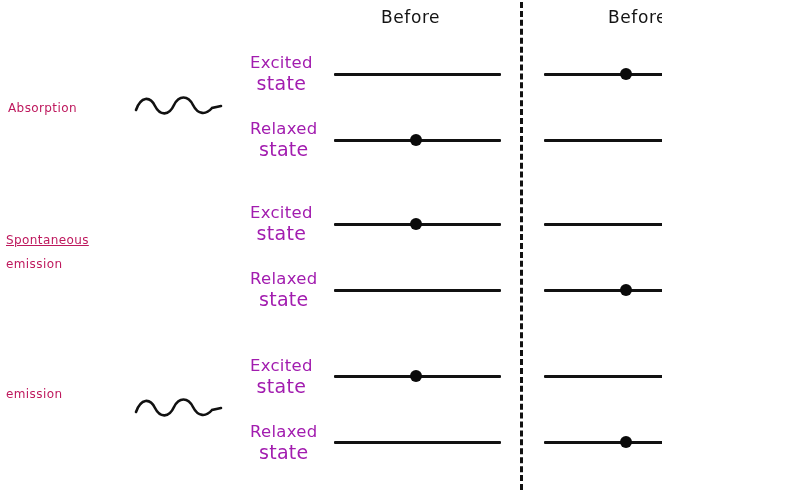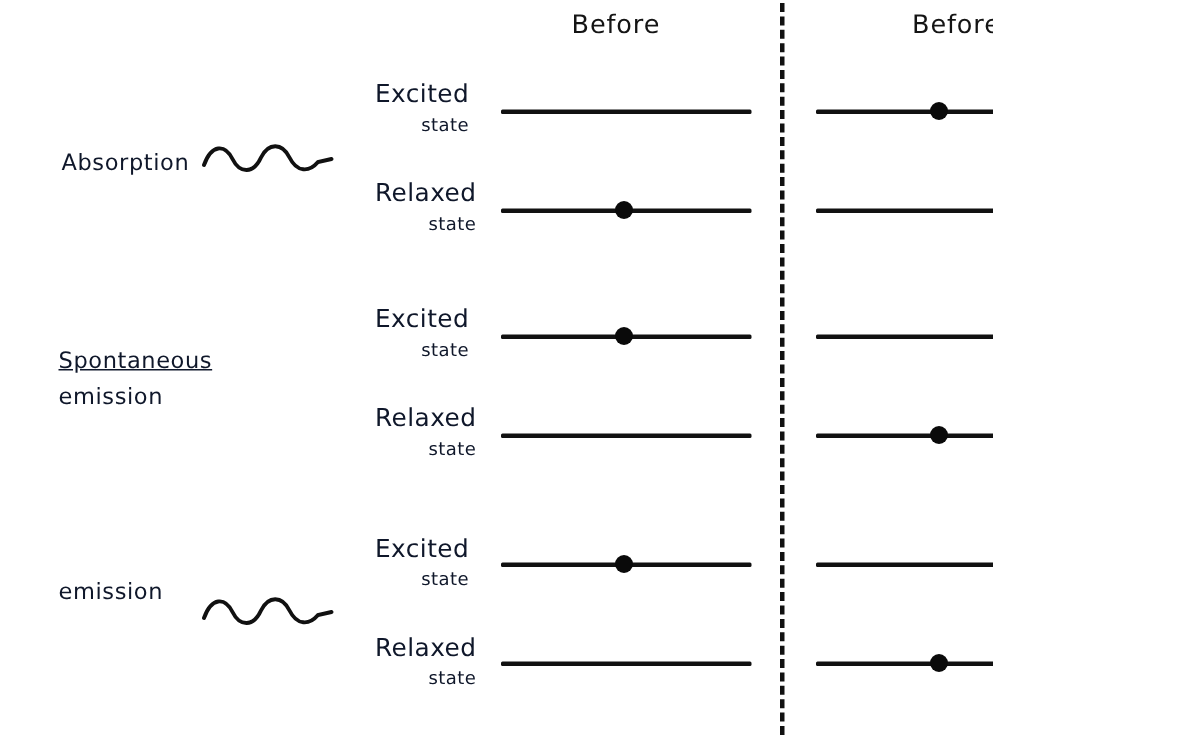--- a/index.html
+++ b/index.html
@@ -19,40 +19,39 @@
   .hdr {
     position: absolute;
     font-size: 17px;
     font-weight: 500;
     letter-spacing: 0.6px;
     color: #141414;
     white-space: nowrap;
   }
   .proc-label {
     position: absolute;
-    font-size: 15px;
+    font-size: 12px;
     font-weight: 500;
     letter-spacing: 0.4px;
     line-height: 24px;
-    color: #0f172a;
+    color: #be185d;
     white-space: nowrap;
-    margin-left: 33px;
   }
   .state-label {
     position: absolute;
     font-size: 16px;
     font-weight: 500;
     letter-spacing: 0.3px;
     line-height: 21px;
-    color: #0f172a;
+    color: #a21caf;
     white-space: nowrap;
-    text-align: right;
+    text-align: center;
   }
   .state-label .sl-top { display: block; font-size: 16.5px; }
-  .state-label .sl-bot { display: block; font-size: 12px; }
+  .state-label .sl-bot { display: block; font-size: 19px; }
   .lvl {
     position: absolute;
     height: 3px;
     background: #111111;
     border-radius: 1px;
   }
   .dot {
     position: absolute;
     width: 12px;
     height: 12px;

